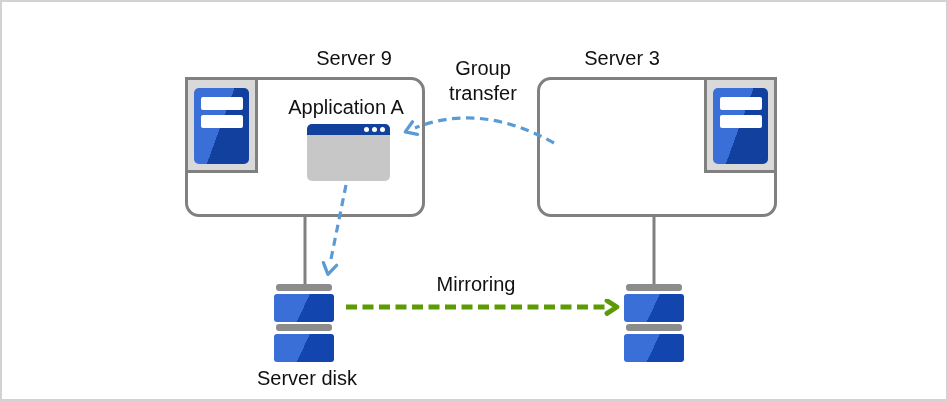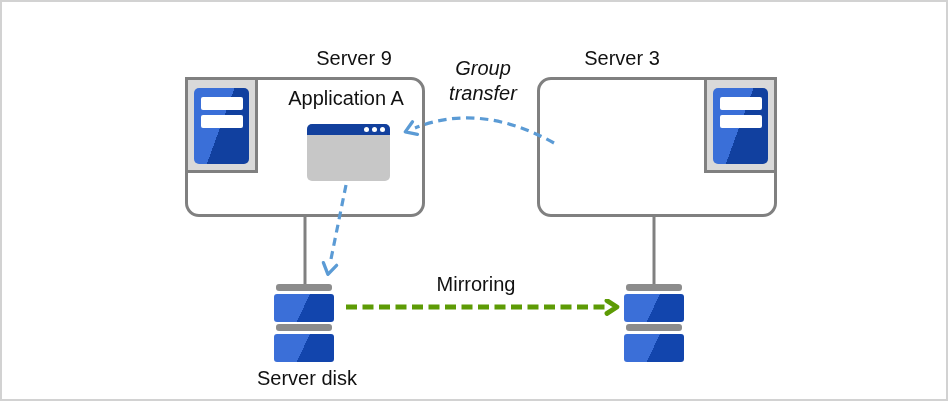--- a/index.html
+++ b/index.html
@@ -62,22 +62,22 @@
   }
   .platter.p1 { top:10px; } .platter.p2 { top:50px; }
 
   
   .lbl {
     position:absolute; text-align:center; font-size:20px; line-height:24px;
     color:#111111; z-index:6; white-space:pre-line;
   }
   #lbl-server1    { left:252px; top:44px;  width:200px; }
   #lbl-server2    { left:520px; top:44px;  width:200px; }
-  #lbl-app        { left:244px; top:84px;  width:200px;text-align:center; }
-  #lbl-group      { left:406px; top:54px;  width:150px; line-height:25px;font-style:italic; }
+  #lbl-app        { left:244px; top:93px;  width:200px;text-align:center; }
+  #lbl-group      { left:406px; top:54px;  width:150px; line-height:25px; }
   #lbl-mirroring  { left:374px; top:270px; width:200px;text-align:center; }
   #lbl-mirrordisk { left:205px; top:364px; width:200px; }
 </style>
 </head>
 <body>
 
 <div class="canvas">
 
   <svg id="connector-layer" class="layer" width="948" height="401">
     <line x1="303" y1="213" x2="303" y2="285" stroke-width="3" stroke="#808080"></line>

